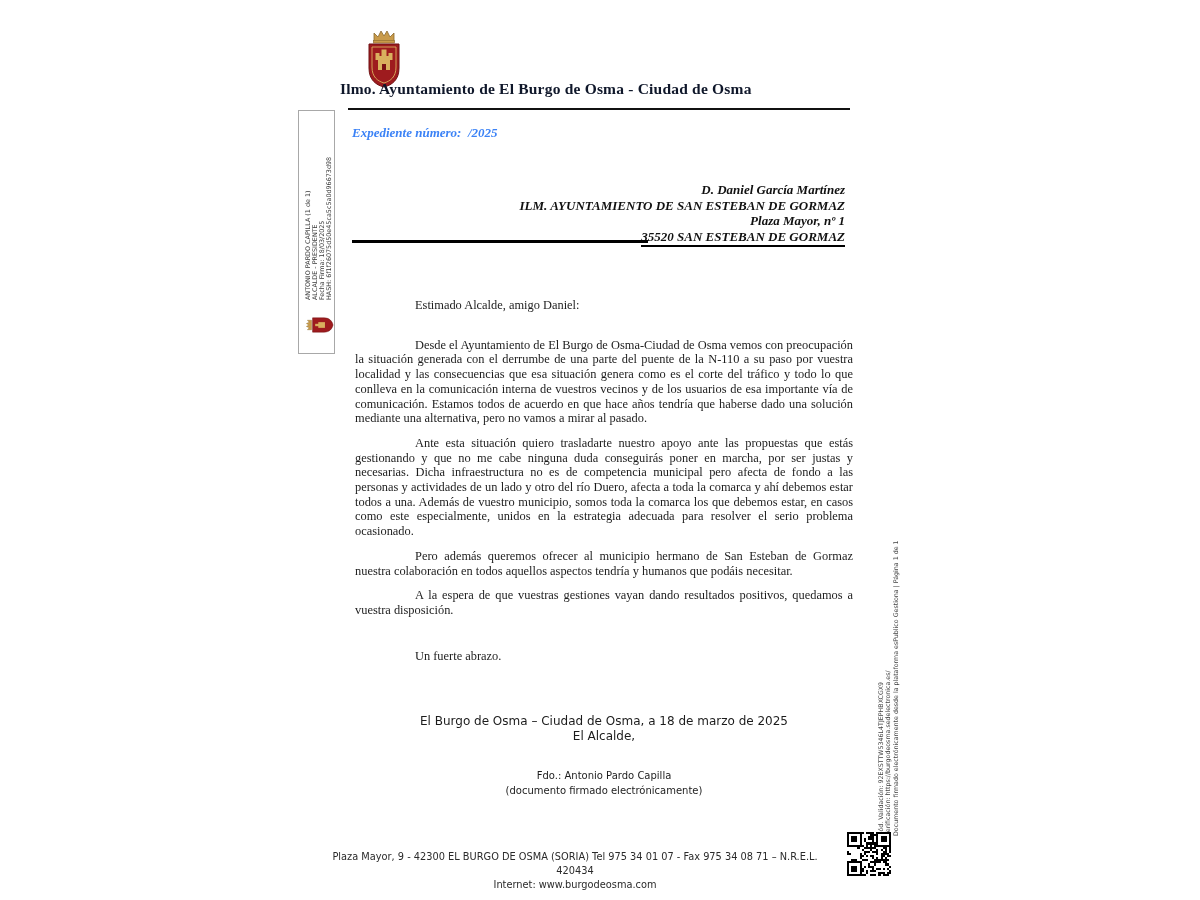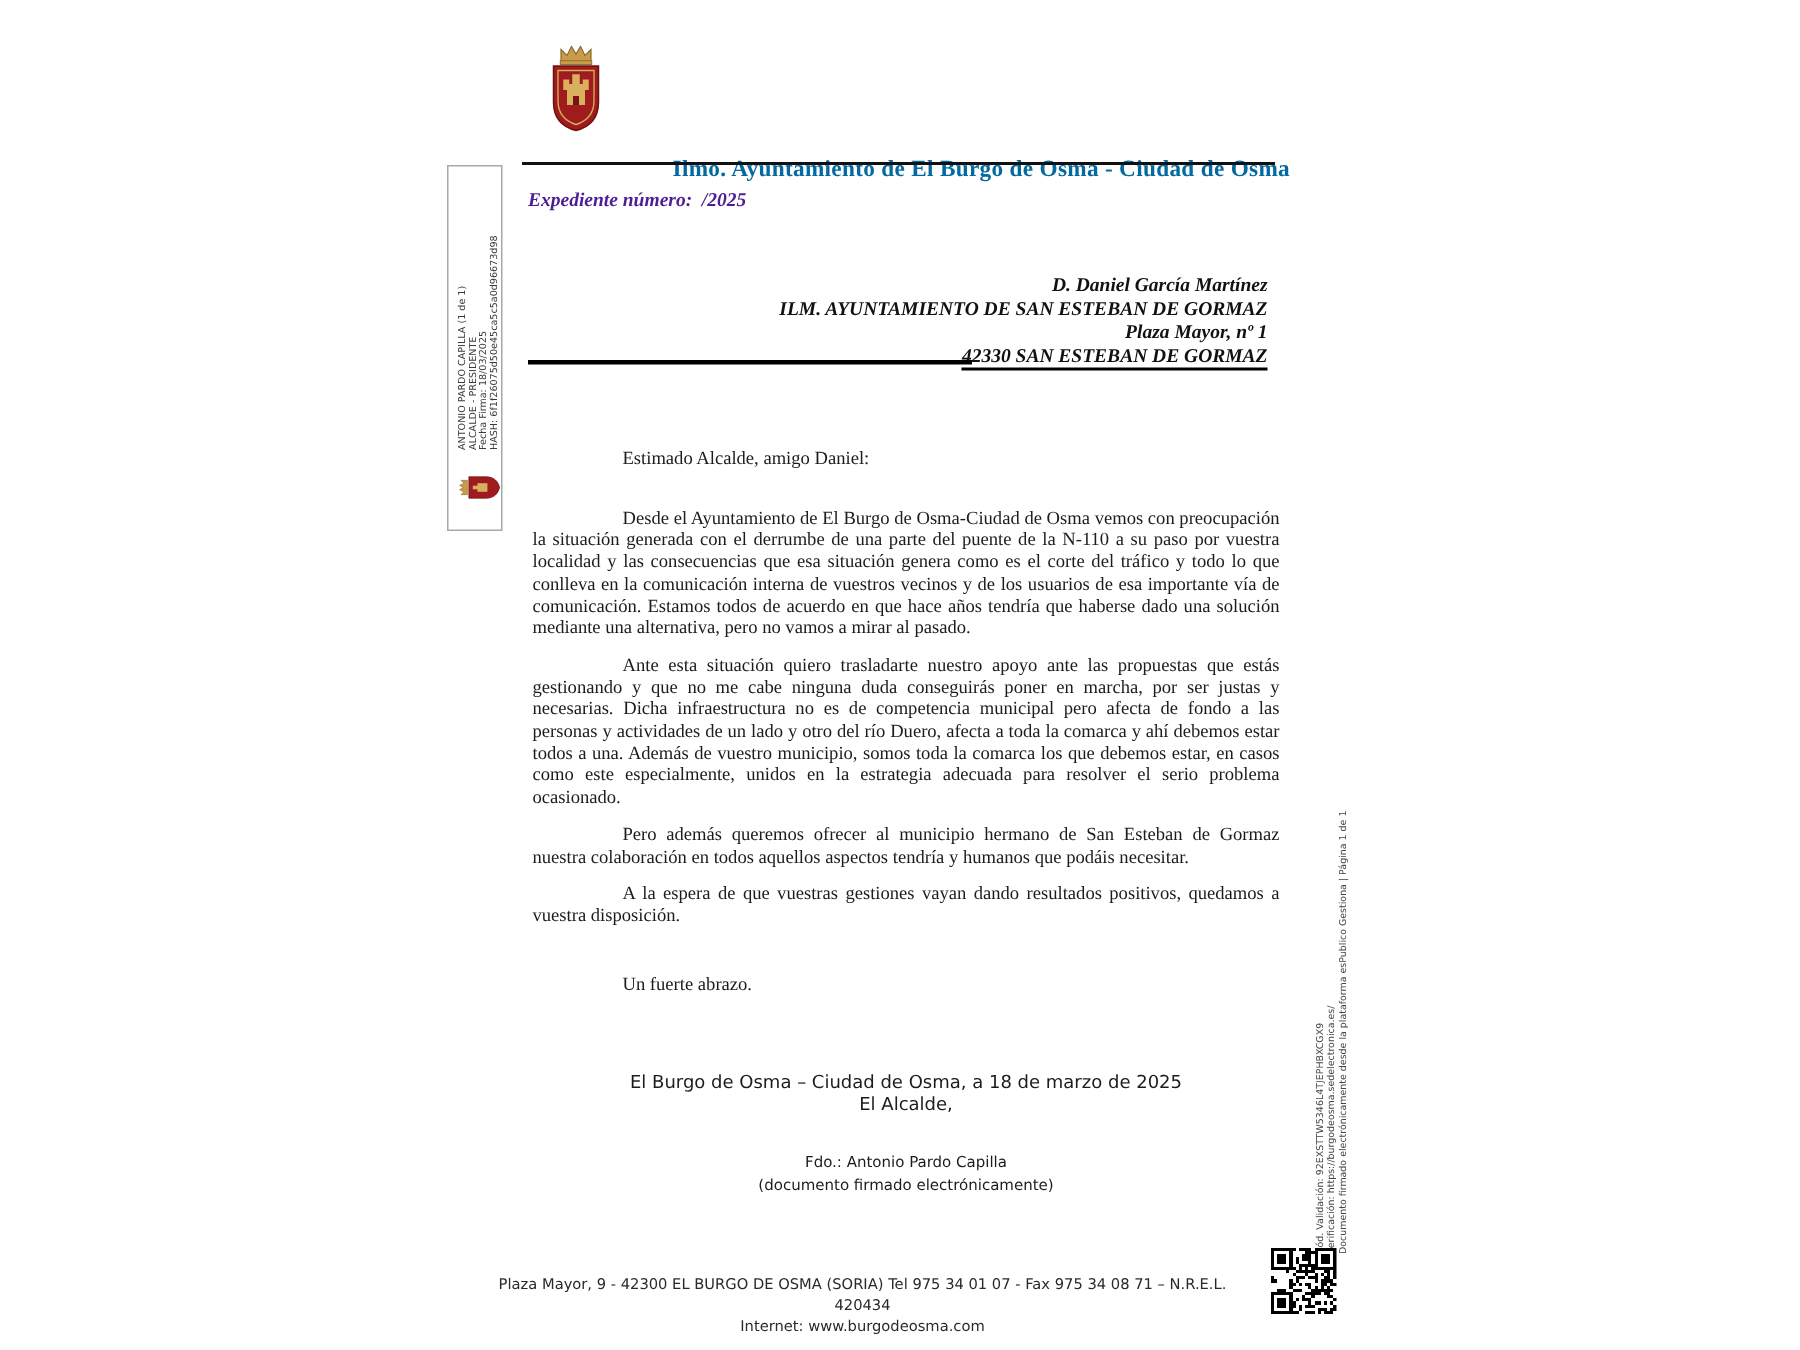--- a/index.html
+++ b/index.html
@@ -5,24 +5,24 @@
   html,body{margin:0;padding:0;}
   body{
     width:1200px;height:900px;background:#ffffff;position:relative;overflow:hidden;
     font-family:"DejaVu Sans",sans-serif;color:#1f1f1f;
     -webkit-font-smoothing:antialiased;
   }
   .abs{position:absolute;}
 
   
   #org-emblem{left:361px;top:26px;width:46px;height:63px;}
-  #org-title{left:340px;top:104px;width:520px;text-align:right;
-    font:bold 15.5px "Liberation Serif",serif;color:#0369a1;letter-spacing:.2px;}
+  #org-title{left:340px;top:80px;width:520px;text-align:left;
+    font:bold 15.5px "Liberation Serif",serif;color:#0f172a;letter-spacing:.2px;}
   #title-rule{left:348px;top:108px;width:502px;height:2px;background:#111;}
-  #expediente{left:352px;top:125px;font:italic bold 13px "Liberation Serif",serif;color:#4c1d95;}
+  #expediente{left:352px;top:125px;font:italic bold 13px "Liberation Serif",serif;color:#3b82f6;}
 
   
   #recipient{left:352px;top:182px;width:493px;text-align:right;
     font:italic bold 13px/15.5px "Liberation Serif",serif;color:#111;}
   #recipient .addr-last{display:inline-block;border-bottom:2.5px solid #000;padding-bottom:1px;}
   #addr-rule{left:352px;top:240px;width:296px;height:3px;background:#000;}
 
   
   #doc-body{left:355px;top:298px;width:498px;font-size:12.4px;line-height:14.7px;
     text-align:justify;color:#1c1c1c;}
@@ -90,21 +90,21 @@
       <rect x="17" y="30" width="12" height="14"></rect>
       <rect x="20.5" y="23.5" width="5" height="8"></rect>
     </g>
   </svg>
 </div>
 
 <div class="abs" id="recipient">
   <div>D. Daniel García Martínez</div>
   <div>ILM. AYUNTAMIENTO DE SAN ESTEBAN DE GORMAZ</div>
   <div>Plaza Mayor, nº 1</div>
-  <div><span class="addr-last">42330 SAN ESTEBAN DE GORMAZ</span></div>
+  <div><span class="addr-last">35520 SAN ESTEBAN DE GORMAZ</span></div>
 </div>
 <div class="abs" id="addr-rule"></div>
 
 <div class="abs" id="doc-body">
   <p class="salutation">Estimado Alcalde, amigo Daniel:</p>
   <p>Desde el Ayuntamiento de El Burgo de Osma-Ciudad de Osma vemos con preocupación la situación generada con el derrumbe de una parte del puente de la N-110 a su paso por vuestra localidad y las consecuencias que esa situación genera como es el corte del tráfico y todo lo que conlleva en la comunicación interna de vuestros vecinos y de los usuarios de esa importante vía de comunicación. Estamos todos de acuerdo en que hace años tendría que haberse dado una solución mediante una alternativa, pero no vamos a mirar al pasado.</p>
   <p>Ante esta situación quiero trasladarte nuestro apoyo ante las propuestas que estás gestionando y que no me cabe ninguna duda conseguirás poner en marcha, por ser justas y necesarias. Dicha infraestructura no es de competencia municipal pero afecta de fondo a las personas y actividades de un lado y otro del río Duero, afecta a toda la comarca y ahí debemos estar todos a una. Además de vuestro municipio, somos toda la comarca los que debemos estar, en casos como este especialmente, unidos en la estrategia adecuada para resolver el serio problema ocasionado.</p>
   <p>Pero además queremos ofrecer al municipio hermano de San Esteban de Gormaz nuestra colaboración en todos aquellos aspectos tendría y humanos que podáis necesitar.</p>
   <p>A la espera de que vuestras gestiones vayan dando resultados positivos, quedamos a vuestra disposición.</p>
   <p class="closing">Un fuerte abrazo.</p>

